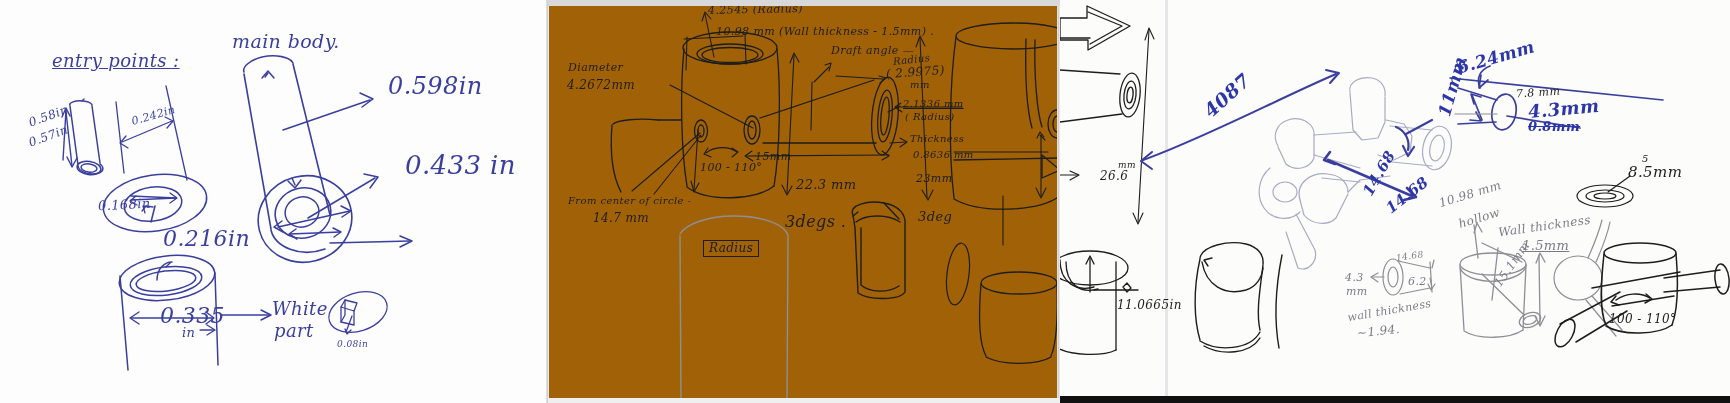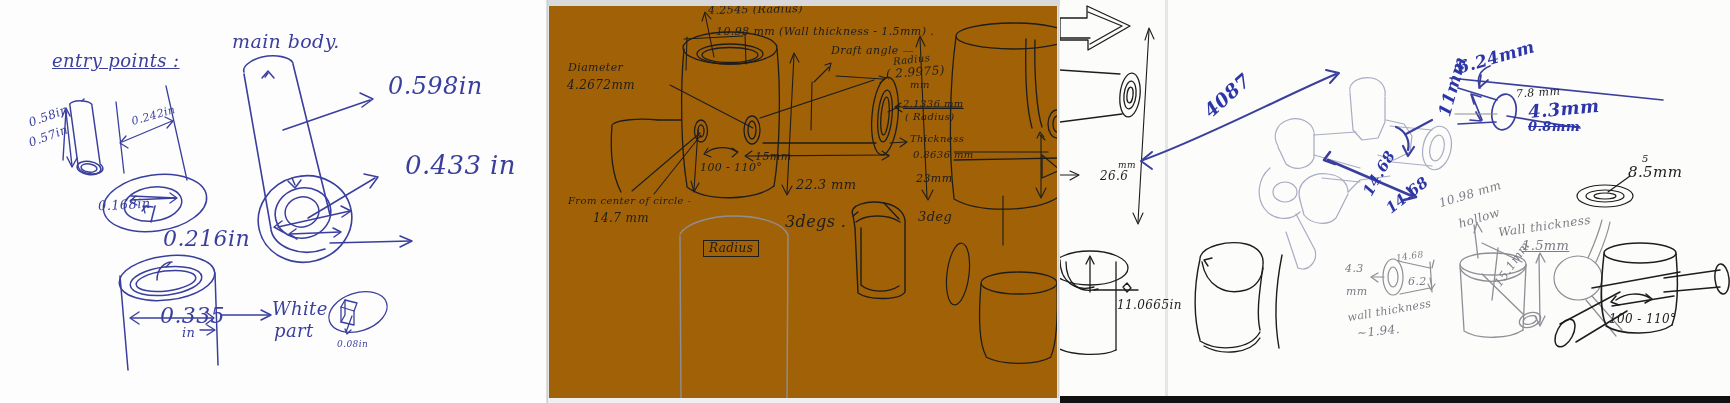--- a/index.html
+++ b/index.html
@@ -510,21 +510,21 @@
 
     <div class="hw blk" style="left:582px;top:154px;font-size:10px;">5</div>
     <div class="hw blk" style="left:568px;top:165px;font-size:15px;">8.5mm</div>
 
     <div class="hw pen" style="left:378px;top:188px;font-size:12px;transform:rotate(-17deg);">10.98 mm</div>
     <div class="hw pen" style="left:398px;top:212px;font-size:12px;transform:rotate(-17deg);">hollow</div>
     <div class="hw pen" style="left:438px;top:220px;font-size:12px;transform:rotate(-8deg);">Wall  thickness</div>
     <div class="hw pen" style="left:462px;top:239px;font-size:13px;text-decoration:underline;">1.5mm</div>
     <div class="hw pen" style="left:426px;top:258px;font-size:12px;transform:rotate(-55deg);">15.1mm</div>
 
-    <div class="hw pen" style="left:285px;top:263px;font-size:11px;">4.3</div>
+    <div class="hw pen" style="left:285px;top:272px;font-size:11px;">4.3</div>
     <div class="hw pen" style="left:286px;top:286px;font-size:11px;">mm</div>
     <div class="hw pen" style="left:336px;top:252px;font-size:9px;transform:rotate(-8deg);">14.68</div>
     <div class="hw pen" style="left:348px;top:276px;font-size:11px;">6.2</div>
     <div class="hw pen" style="left:287px;top:305px;font-size:11px;transform:rotate(-10deg);">wall thickness</div>
     <div class="hw pen" style="left:297px;top:325px;font-size:12px;transform:rotate(-6deg);">~1.94.</div>
 
     <div class="hw blk" style="left:549px;top:313px;font-size:12px;">100 -  110°</div>
   </div>
 
   <div class="edge" style="left:546px;"></div>

